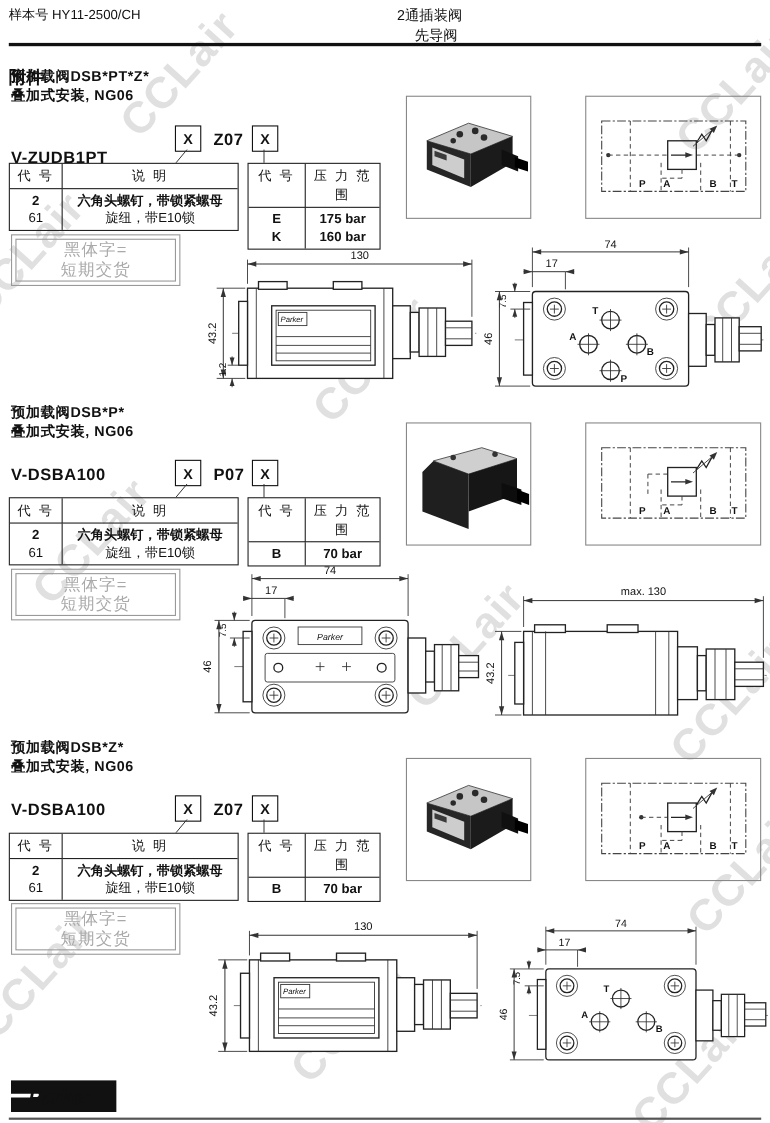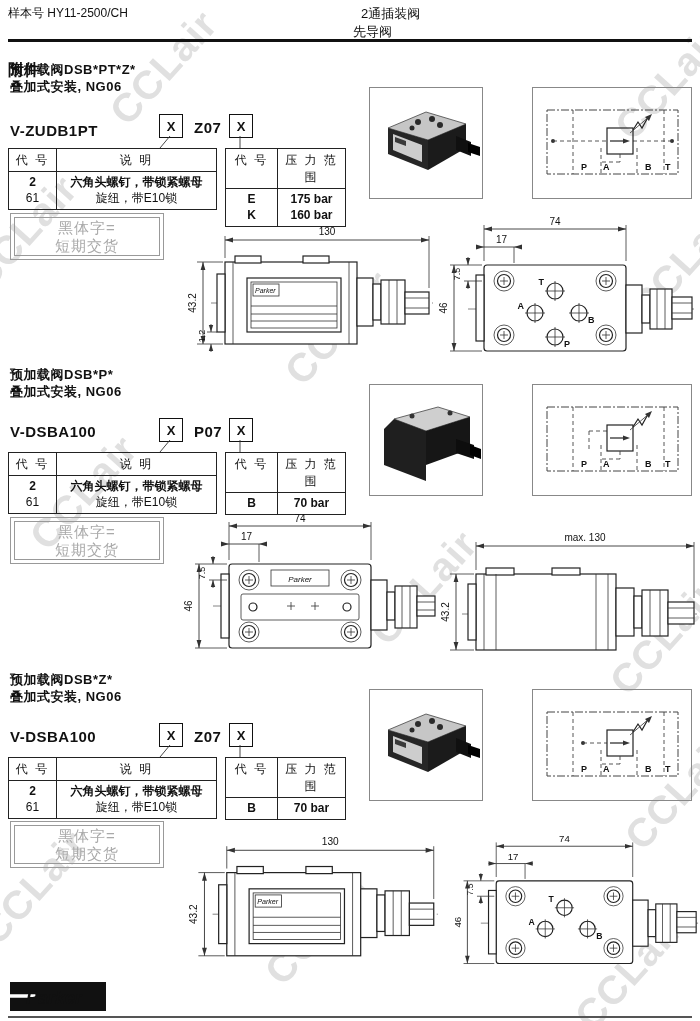--- a/index.html
+++ b/index.html
@@ -58,21 +58,21 @@
   <span class="wm" style="left:355px;top:565px">CCLair</span>
   <span class="wm" style="left:595px;top:615px">CCLair</span>
   <span class="wm" style="left:610px;top:770px">CCLair</span>
   <span class="wm" style="left:-35px;top:865px">CCLair</span>
   <span class="wm" style="left:250px;top:905px">CCLair</span>
   <span class="wm" style="left:560px;top:950px">CCLair</span>
 
   <div class="abs hdr-small" style="left:8px;top:5px">样本号 HY11-2500/CH</div>
   <div class="abs hdr-big" style="left:8px;top:19px">附件</div>
   <div class="abs hdr-r" style="left:361px;top:5px">2通插装阀</div>
-  <div class="abs hdr-r" style="left:353px;top:23px">先导阀</div>
+  <div class="abs hdr-r" style="left:377px;top:23px">先导阀</div>
   <div class="rule" style="left:8px;top:39px;width:684px;height:3px"></div>
 
   <div class="stitle" style="left:10px;top:61px">预加载阀DSB*PT*Z*</div>
   <div class="stitle" style="left:10px;top:78px">叠加式安装, NG06</div>
 
   <div class="frame" style="left:369px;top:87px;width:114px;height:112px">
     <svg width="112" height="110" viewBox="0 0 112 110">
       <polygon points="18,40 56,24 96,36 58,52" fill="#c6c6c6" stroke="#444" stroke-width="0.8"></polygon>
       <circle cx="48" cy="34" r="3" fill="#2a2a2a"></circle>
         <circle cx="62" cy="31" r="3" fill="#2a2a2a"></circle>
@@ -106,21 +106,21 @@
         <polygon points="119,26 112,29 116,33" class="ar"></polygon>
       <line x1="87" y1="66" x2="87" y2="74" class="dsh"></line>
         <line x1="87" y1="74" x2="66" y2="74" class="dsh"></line>
       <text x="48" y="82" class="pt">P</text>
       <text x="70" y="82" class="pt">A</text>
       <text x="112" y="82" class="pt">B</text>
       <text x="132" y="82" class="pt">T</text>
     </svg>
   </div>
 
-  <div class="mbase" style="left:10px;top:122px">V-ZUDB1PT</div>
+  <div class="mbase" style="left:10px;top:135px">V-ZUDB1PT</div>
   <div class="xbox" style="left:159px;top:114px">X</div>
   <div class="mbase" style="left:194px;top:119px">Z07</div>
   <div class="xbox" style="left:229px;top:114px">X</div>
   <svg class="draw" style="left:150px;top:136px" width="100" height="12" viewBox="0 0 100 12">
     <line x1="20" y1="0" x2="10" y2="12" class="dim"></line>
       <line x1="90" y1="0" x2="90" y2="12" class="dim"></line>
   </svg>
 
   <div class="tbl desc" style="left:8px;top:148px">
     <div class="th c1">代 号</div>

